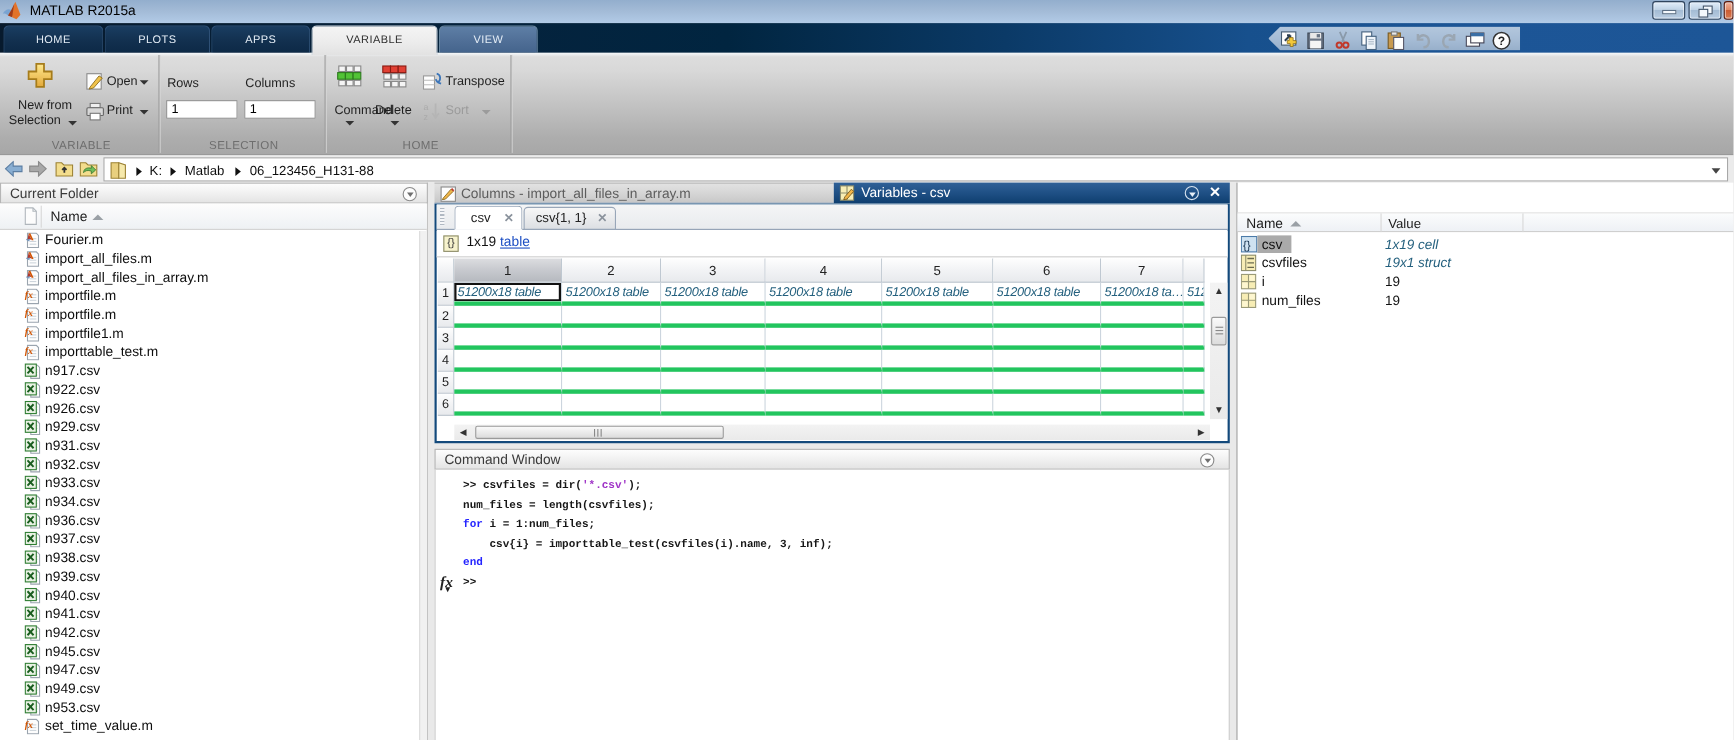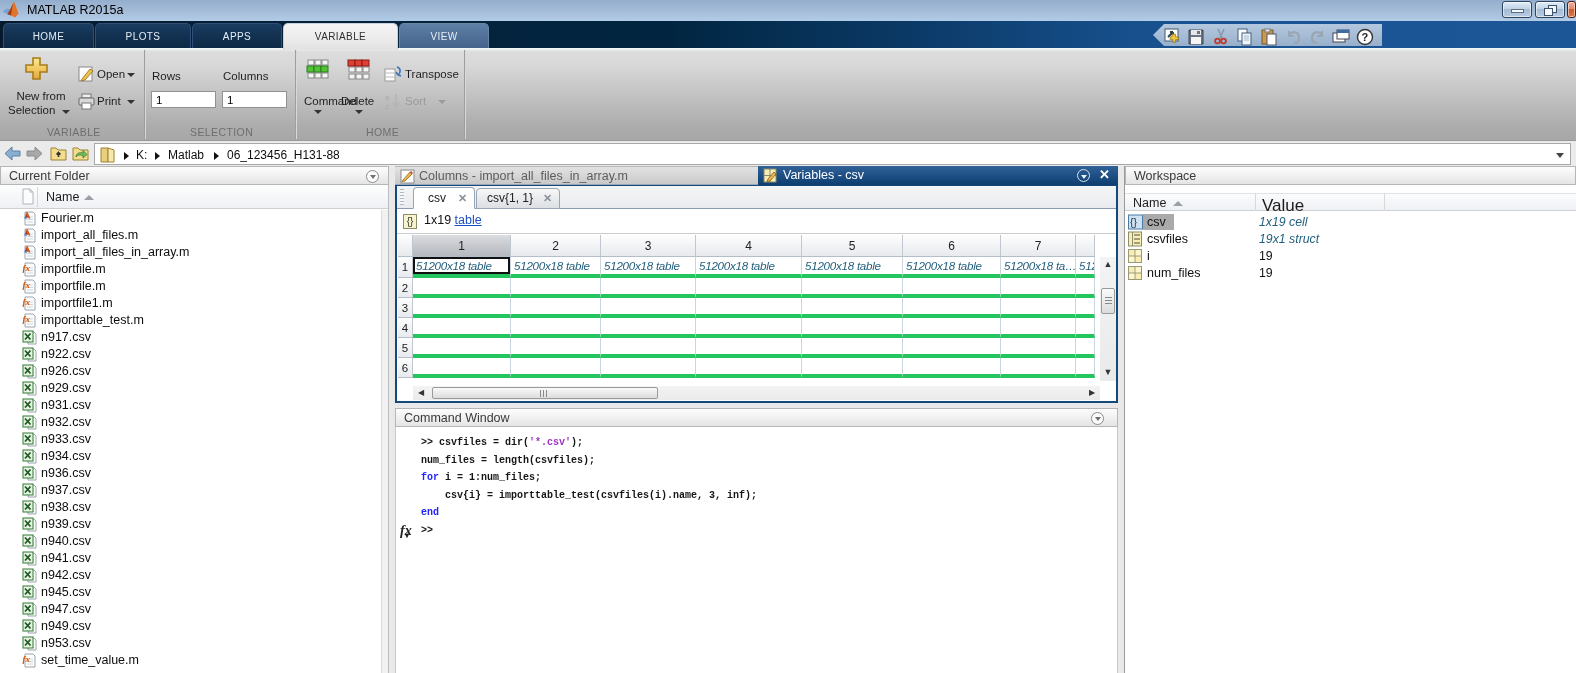--- a/index.html
+++ b/index.html
@@ -822,27 +822,24 @@
   <div id="code">&gt;&gt; csvfiles = dir(<span class="str">'*.csv'</span>);
 num_files = length(csvfiles);
 <span class="kw">for</span> i = 1:num_files;
     csv{i} = importtable_test(csvfiles(i).name, 3, inf);
 <span class="kw">end</span>
 &gt;&gt;</div>
   <div style="position:absolute;left:4px;top:96px;font-family:'Liberation Serif',serif;font-style:italic;font-size:14px;font-weight:bold;color:#222">fx<span style="position:absolute;left:5px;top:8px;font-size:8px;font-style:normal">▾</span></div>
 </div>
 
 <div id="right" class="abs">
-  <div class="phead" style="left:0;top:0;width:451px;height:19px">
-      <span class="pt">Workspace</span>
-    </div>
   <div id="ws-colhdr">
     <span style="position:absolute;left:8px;top:2px;font-size:12.5px;color:#1c1c1c">Name</span>
     <div style="position:absolute;left:48px;top:7px;width:0;height:0;border-left:5px solid transparent;border-right:5px solid transparent;border-bottom:5px solid #9aa0a6"></div>
-    <span style="position:absolute;left:137px;top:2px;font-size:17px;color:#1c1c1c">Value</span>
+    <span style="position:absolute;left:137px;top:2px;font-size:12px;color:#1c1c1c">Value</span>
     <div style="position:absolute;left:130px;top:0;width:1px;height:17px;background:#d8d8d8"></div>
     <div style="position:absolute;left:259px;top:0;width:1px;height:17px;background:#d8d8d8"></div>
   </div>
   <div id="wslist">
       <div class="wrow" style="top:48px">
         <div style="position:absolute;left:18px;top:0;width:31px;height:16px;background:#aaaaaa"></div>
         <svg class="wicon" viewBox="0 0 15 16">
           <rect x="0.5" y="1" width="14" height="14" fill="#cfe2f1" stroke="#4a7aa8"></rect>
           <text x="2" y="12" font-size="10.5" fill="#16324f" font-family="Liberation Sans">{}</text>
         </svg>

